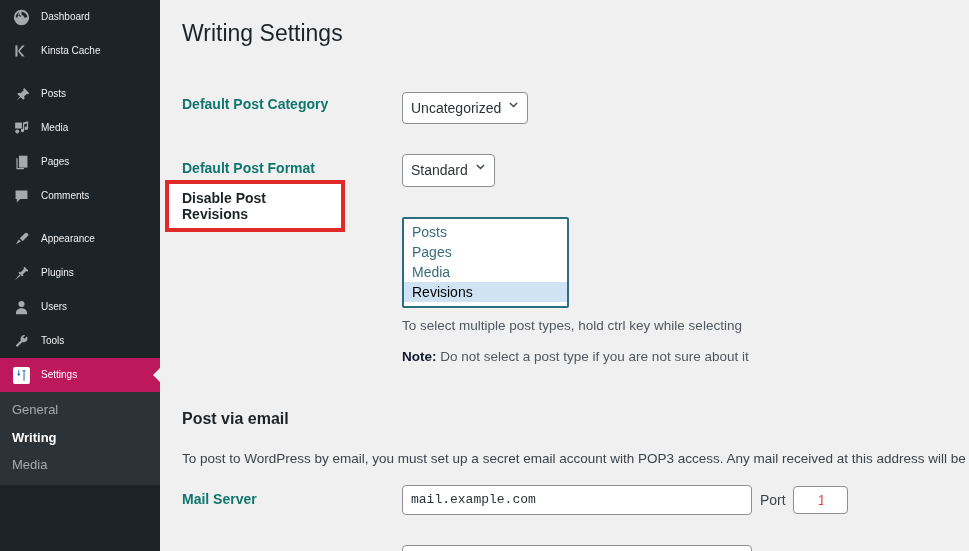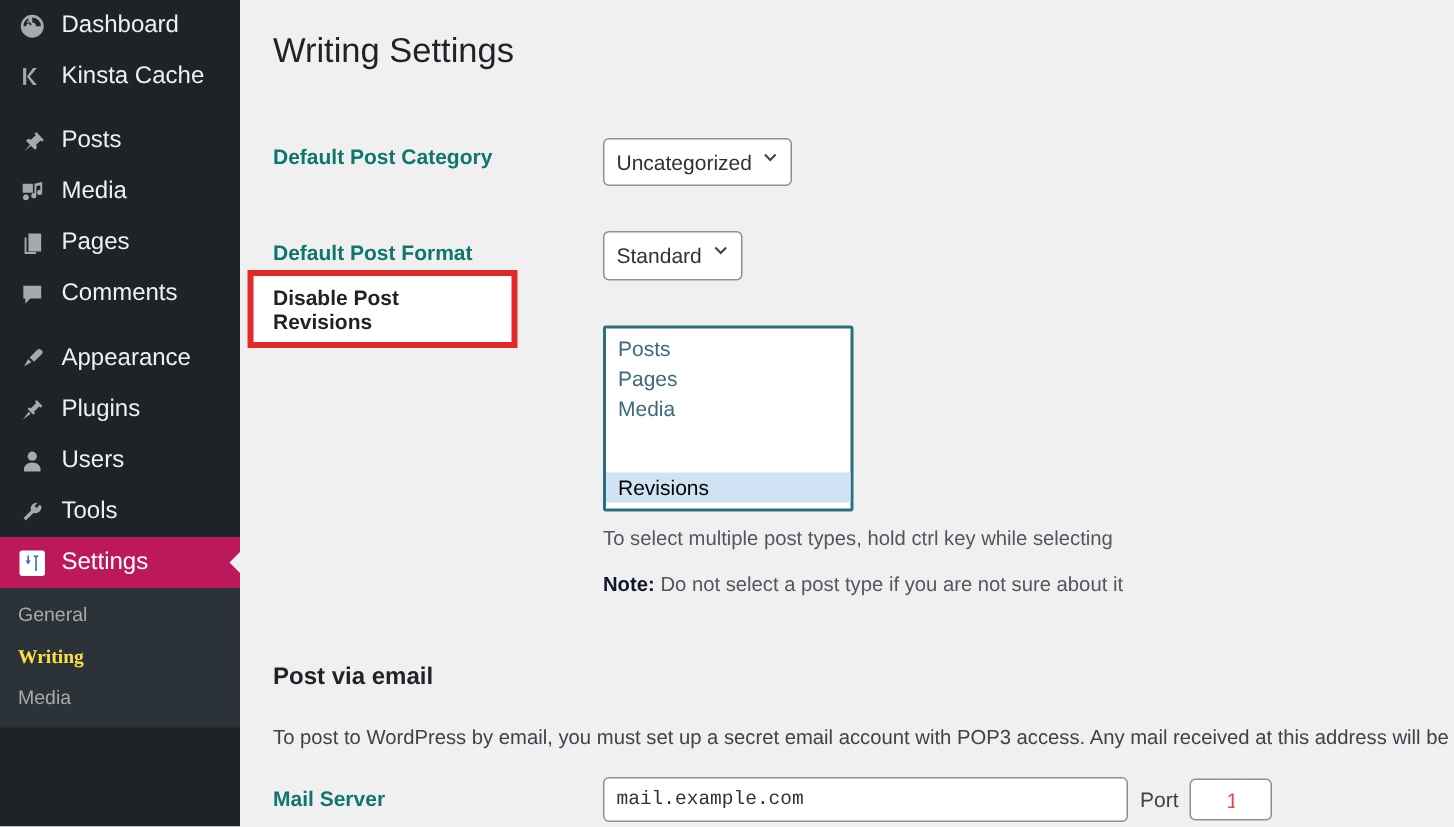--- a/index.html
+++ b/index.html
@@ -36,21 +36,21 @@
     white-space: nowrap;
   }
   .menu-top .mi {
     width: 20px; height: 20px;
     margin-right: 10px;
     display: inline-flex; align-items: center; justify-content: center;
     color: #a7aaad;
     flex: 0 0 20px;
   }
   .menu-top .mi svg { display: block; }
-  .menu-top .lbl { font-size: 16px; }
+  .menu-top .lbl { font-size: 10px; }
   .menu-sep { height: 9px; }
 
   .menu-top.current {
     background: #be185d;
     color: #fff;
     font-weight: 400;
   }
   .menu-top.current .mi { color: #fff; }
   .menu-top.current .arrow {
     position: absolute; right: -1px; top: 50%;
@@ -71,21 +71,21 @@
 
   #submenu { background: #2c3338; padding: 4px 0 6px 0; }
   .submenu-item {
     padding: 5px 0 5px 12px;
     font-size: 13px;
     color: #a7aaad;
     line-height: 1.35;
     cursor: pointer;
     white-space: nowrap;
   }
-  .submenu-item.current { color: #fde047; font-weight: bold; font-family: Liberation Serif, serif; }
+  .submenu-item.current { color: #ffffff; font-weight: bold; }
 
   
   #wpbody {
     position: absolute; left: 160px; top: 0;
     width: 809px; height: 551px;
     background: #f0f0f1;
     overflow: hidden;
   }
   .wrap { padding: 10px 20px 0 22px; }
   h1.page-title {
@@ -148,21 +148,20 @@
     padding: 1px 4px 1px 8px;
     font-size: 14px;
     color: #3a6b7a;
     line-height: 1.3;
     cursor: pointer;
     white-space: nowrap;
   }
   .multiselect .opt.selected {
     background: #cfe3f5;
     color: #000;
-    margin-top: 33px;
   }
   p.description {
     font-size: 13.5px;
     color: #50575e;
     margin: 9px 0 0 0;
     line-height: 1.4;
   }
   p.description.note { margin-top: 12px; }
   p.description b { color: #0f172a; }
 

